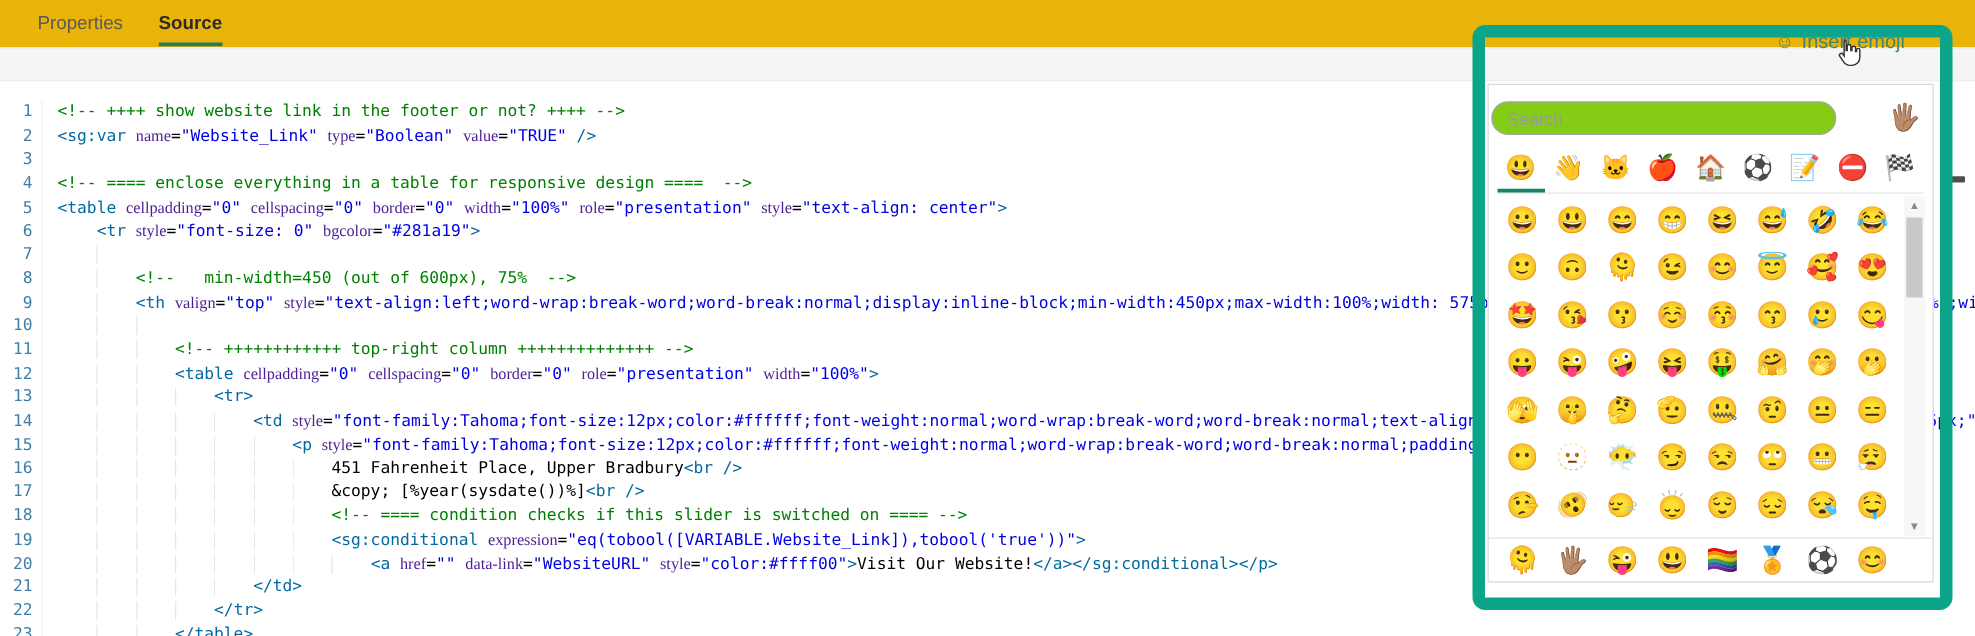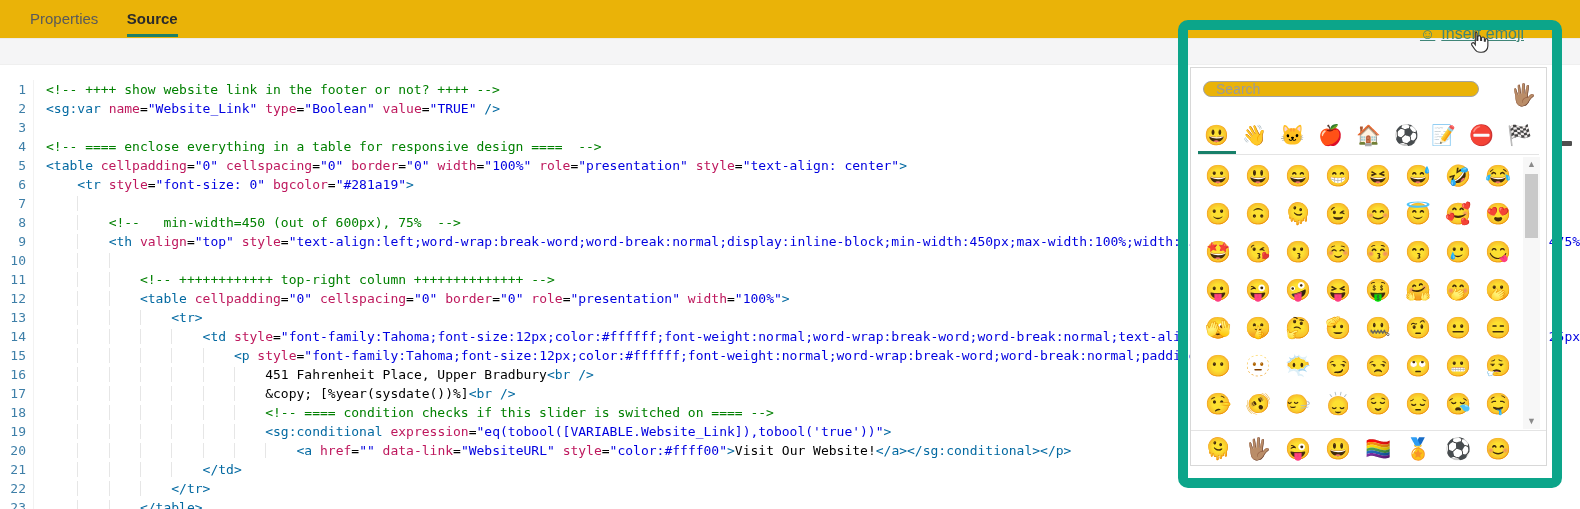--- a/index.html
+++ b/index.html
@@ -12,47 +12,47 @@
   .tab-properties { margin-left:30px; }
   .tab-source { margin-left:24px; color:#2b2b2b; font-weight:bold; padding-bottom:7px;
                 border-bottom:3px solid #1b7e68; }
 
   
   .toolbar { position:absolute; top:38px; left:0; right:0; height:27px; background:#f5f5f6;
              border-top:1px solid #ececec; border-bottom:1px solid #efefef; }
 
   
   .insert-emoji { position:absolute; top:25px; right:56px; z-index:30; color:#3f8577;
-                  font-size:16px; cursor:pointer; white-space:nowrap;text-decoration:underline; }
+                  font-size:16px; cursor:pointer; white-space:nowrap; }
   .insert-emoji .smiley { font-size:15px; margin-right:6px; }
 
   
   .code { position:absolute; top:66px; left:0; right:0; bottom:0; background:#fff;
           font-family:"DejaVu Sans Mono", monospace; font-size:13px; line-height:19px;
           white-space:pre; overflow:hidden; padding-top:14px; }
   .cl  { height:19px; }
   .ln  { display:inline-block; width:34px; text-align:right; color:#3e7fa8;
          border-right:1px solid #f2f2f2; padding-right:7px; margin-right:12px; }
   .lc .c { color:#008000; }            
   .lc .s { color:#0000e0; }            
   .lc .t { color:#0369a1; }            
-  .lc .a { color:#be185d; }            
+  .lc .a { color:#4c1d95;font-family:Liberation Serif, serif; }            
   .ig    { box-shadow:inset 1px 0 0 #e6e6e6; }
 
   
   .scrollmark { position:absolute; left:1559px; top:141px; width:13px; height:5px;
                 background:#4f4f4f; border-radius:1px; z-index:5; }
 
   
   .emoji-panel { position:absolute; left:1190px; top:67px; width:357px; height:399px;
                  background:#fff; border:1px solid #d8d8d8; z-index:20; }
-  .search-input { position:absolute; left:12px; top:13px; width:276px; height:16px;
+  .search-input { position:absolute; left:2px; top:13px; width:276px; height:27px;
                   border:1px solid #a3a3a3; border-radius:14px; padding:0 12px;
                   font-size:14px; color:#444; font-family:"Liberation Sans",sans-serif;
-                  outline:none; background:#eab308; }
+                  outline:none; background:#84cc16; }
   .search-input::placeholder { color:#9a9a9a; }
   .skin-tone { position:absolute; right:9px; top:13px; font-size:21px; line-height:27px; cursor:pointer; }
   .cats { position:absolute; top:50px; left:7px; right:7px; height:37px; display:flex;
           border-bottom:1px solid #e4e4e4; }
   .cat  { width:38.5px; height:36px; font-size:20px; line-height:34px; text-align:center; cursor:pointer; }
   .cat.active { border-bottom:3px solid #17806a; }
   .egrid { position:absolute; top:89px; left:7px; width:320px; height:272px; overflow:hidden;
            display:grid; grid-template-columns:repeat(8,1fr); grid-auto-rows:38px; }
   .ecell { font-size:21px; display:flex; align-items:center; justify-content:center; cursor:pointer; }
   .esep  { position:absolute; top:362px; left:0; right:0; border-top:1px solid #e4e4e4; }

